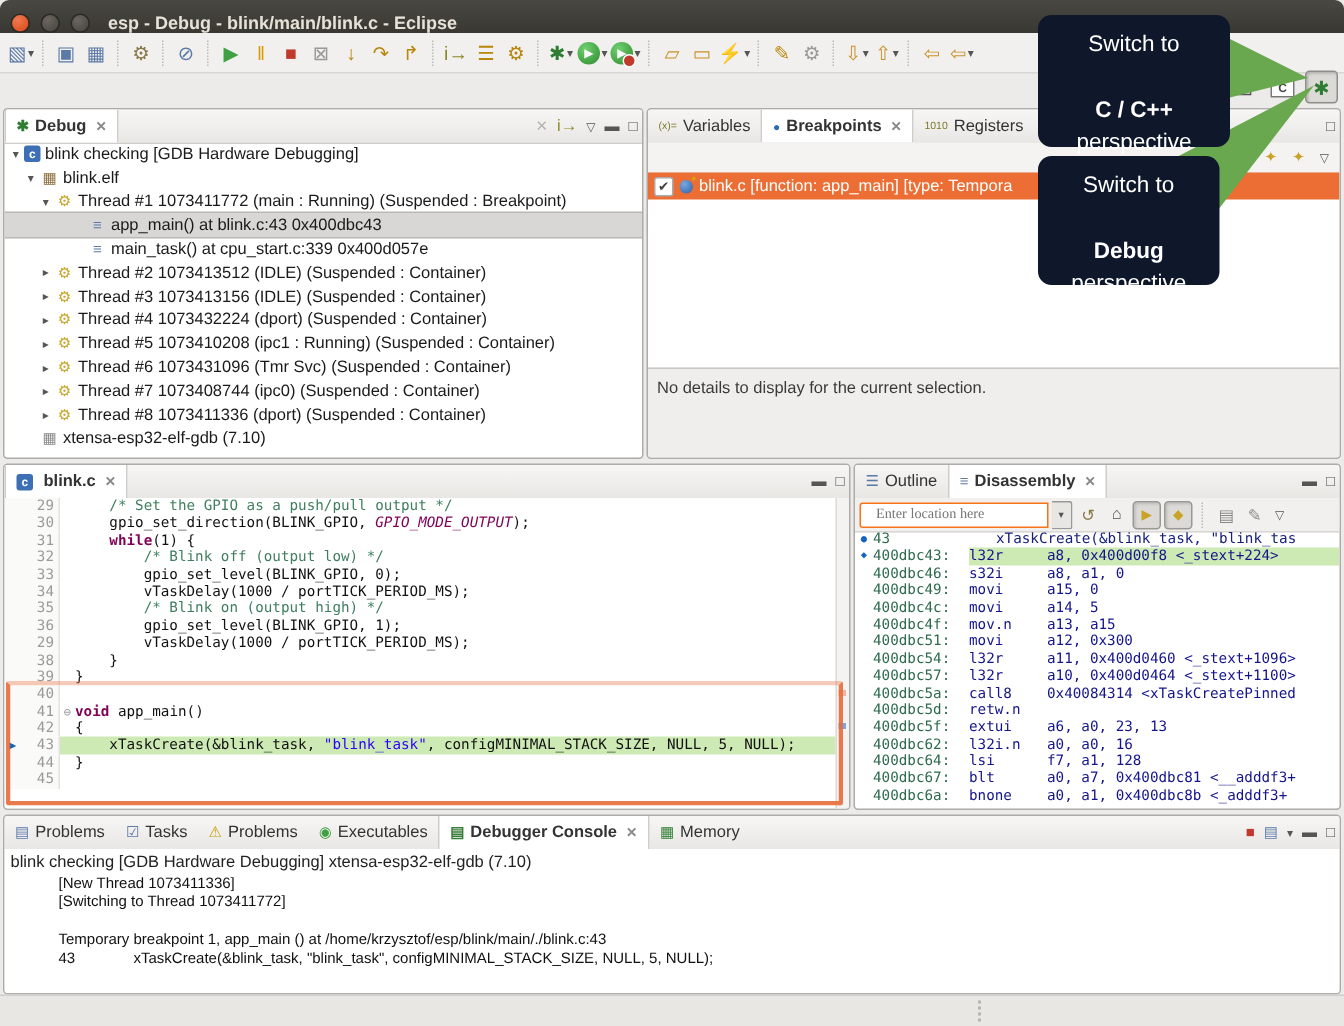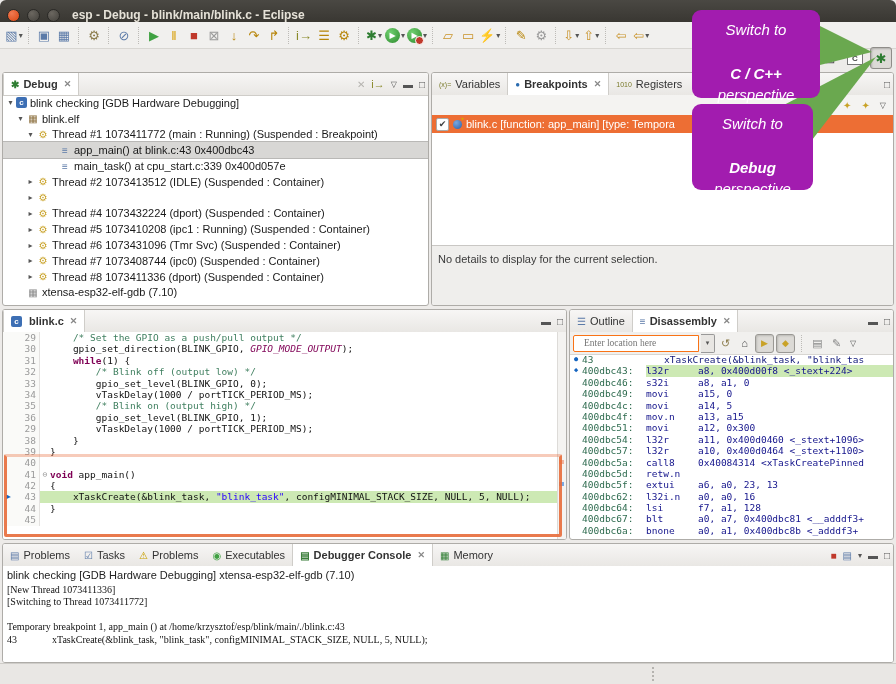--- a/index.html
+++ b/index.html
@@ -86,24 +86,24 @@
     align-items:center;font-size:11px;gap:4px;padding-left:4px;white-space:nowrap;overflow:hidden;}
   .chk{width:11px;height:11px;background:#fff;border:1px solid #aaa;border-radius:2px;color:#444;font-size:9px;
     display:inline-flex;align-items:center;justify-content:center;flex:none;}
   .bpdot{width:9px;height:9px;border-radius:50%;background:radial-gradient(circle at 35% 30%,#7aa7e0,#2b5fa8);flex:none;position:relative;}
   .bpdot::after{content:"✦";position:absolute;right:-3px;top:-5px;font-size:6px;color:#d8a800;}
   .bpdetails{position:absolute;left:0;right:0;top:172px;bottom:0;background:#efeeec;border-top:1px solid #c9c7c4;
     font-size:11px;color:#3a3a3a;padding:7px 6px;box-sizing:border-box;}
   
   .conbody{position:absolute;left:0;right:0;top:22px;bottom:0;background:#fff;padding:3px 4px;box-sizing:border-box;overflow:hidden;}
   .conhead{font-size:11px;color:#222;margin-bottom:3px;}
-  .conline{font-family:Liberation Serif, serif;font-size:10px;line-height:12.4px;color:#111;white-space:pre;}
-  
-  .callout{position:absolute;background:#a21caf;border-radius:9px;color:#fff;text-align:center;z-index:60;
-    font-size:15px;line-height:21px;padding-top:9px;box-sizing:border-box;font-style:italic;}
+  .conline{font-family:Liberation Sans, sans-serif;font-size:10px;line-height:12.4px;color:#111;white-space:pre;margin-left:32px;}
+  
+  .callout{position:absolute;background:#0f172a;border-radius:9px;color:#fff;text-align:center;z-index:60;
+    font-size:15px;line-height:21px;padding-top:9px;box-sizing:border-box;}
   .callout .b{font-weight:bold;margin-top:23px;}
   .tails{position:absolute;left:0;top:0;z-index:59;pointer-events:none;}
   .statusbar{position:absolute;left:0;right:0;bottom:0;height:20px;background:#e9e7e4;border-top:1px solid #cfcdc9;}
   .grip{position:absolute;left:652px;top:3px;width:2px;height:14px;border-left:2px dotted #b5b3af;}
 </style>
 </head>
 <body>
 
 <div class="window">
 
@@ -265,20 +265,21 @@
           <span>main_task() at cpu_start.c:339 0x400d057e</span>
         </div>
         <div class="trow" style="padding-left: 22px;">
           <span class="texp">▸</span>
           <span class="ticn" style="color: rgb(201, 162, 39);">⚙</span>
           <span>Thread #2 1073413512 (IDLE) (Suspended : Container)</span>
         </div>
         <div class="trow" style="padding-left: 22px;">
           <span class="texp">▸</span>
           <span class="ticn" style="color: rgb(201, 162, 39);">⚙</span>
+          <span>Thread #3 1073413156 (IDLE) (Suspended : Container)</span>
         </div>
         <div class="trow" style="padding-left: 22px;">
           <span class="texp">▸</span>
           <span class="ticn" style="color: rgb(201, 162, 39);">⚙</span>
           <span>Thread #4 1073432224 (dport) (Suspended : Container)</span>
         </div>
         <div class="trow" style="padding-left: 22px;">
           <span class="texp">▸</span>
           <span class="ticn" style="color: rgb(201, 162, 39);">⚙</span>
           <span>Thread #5 1073410208 (ipc1 : Running) (Suspended : Container)</span>

